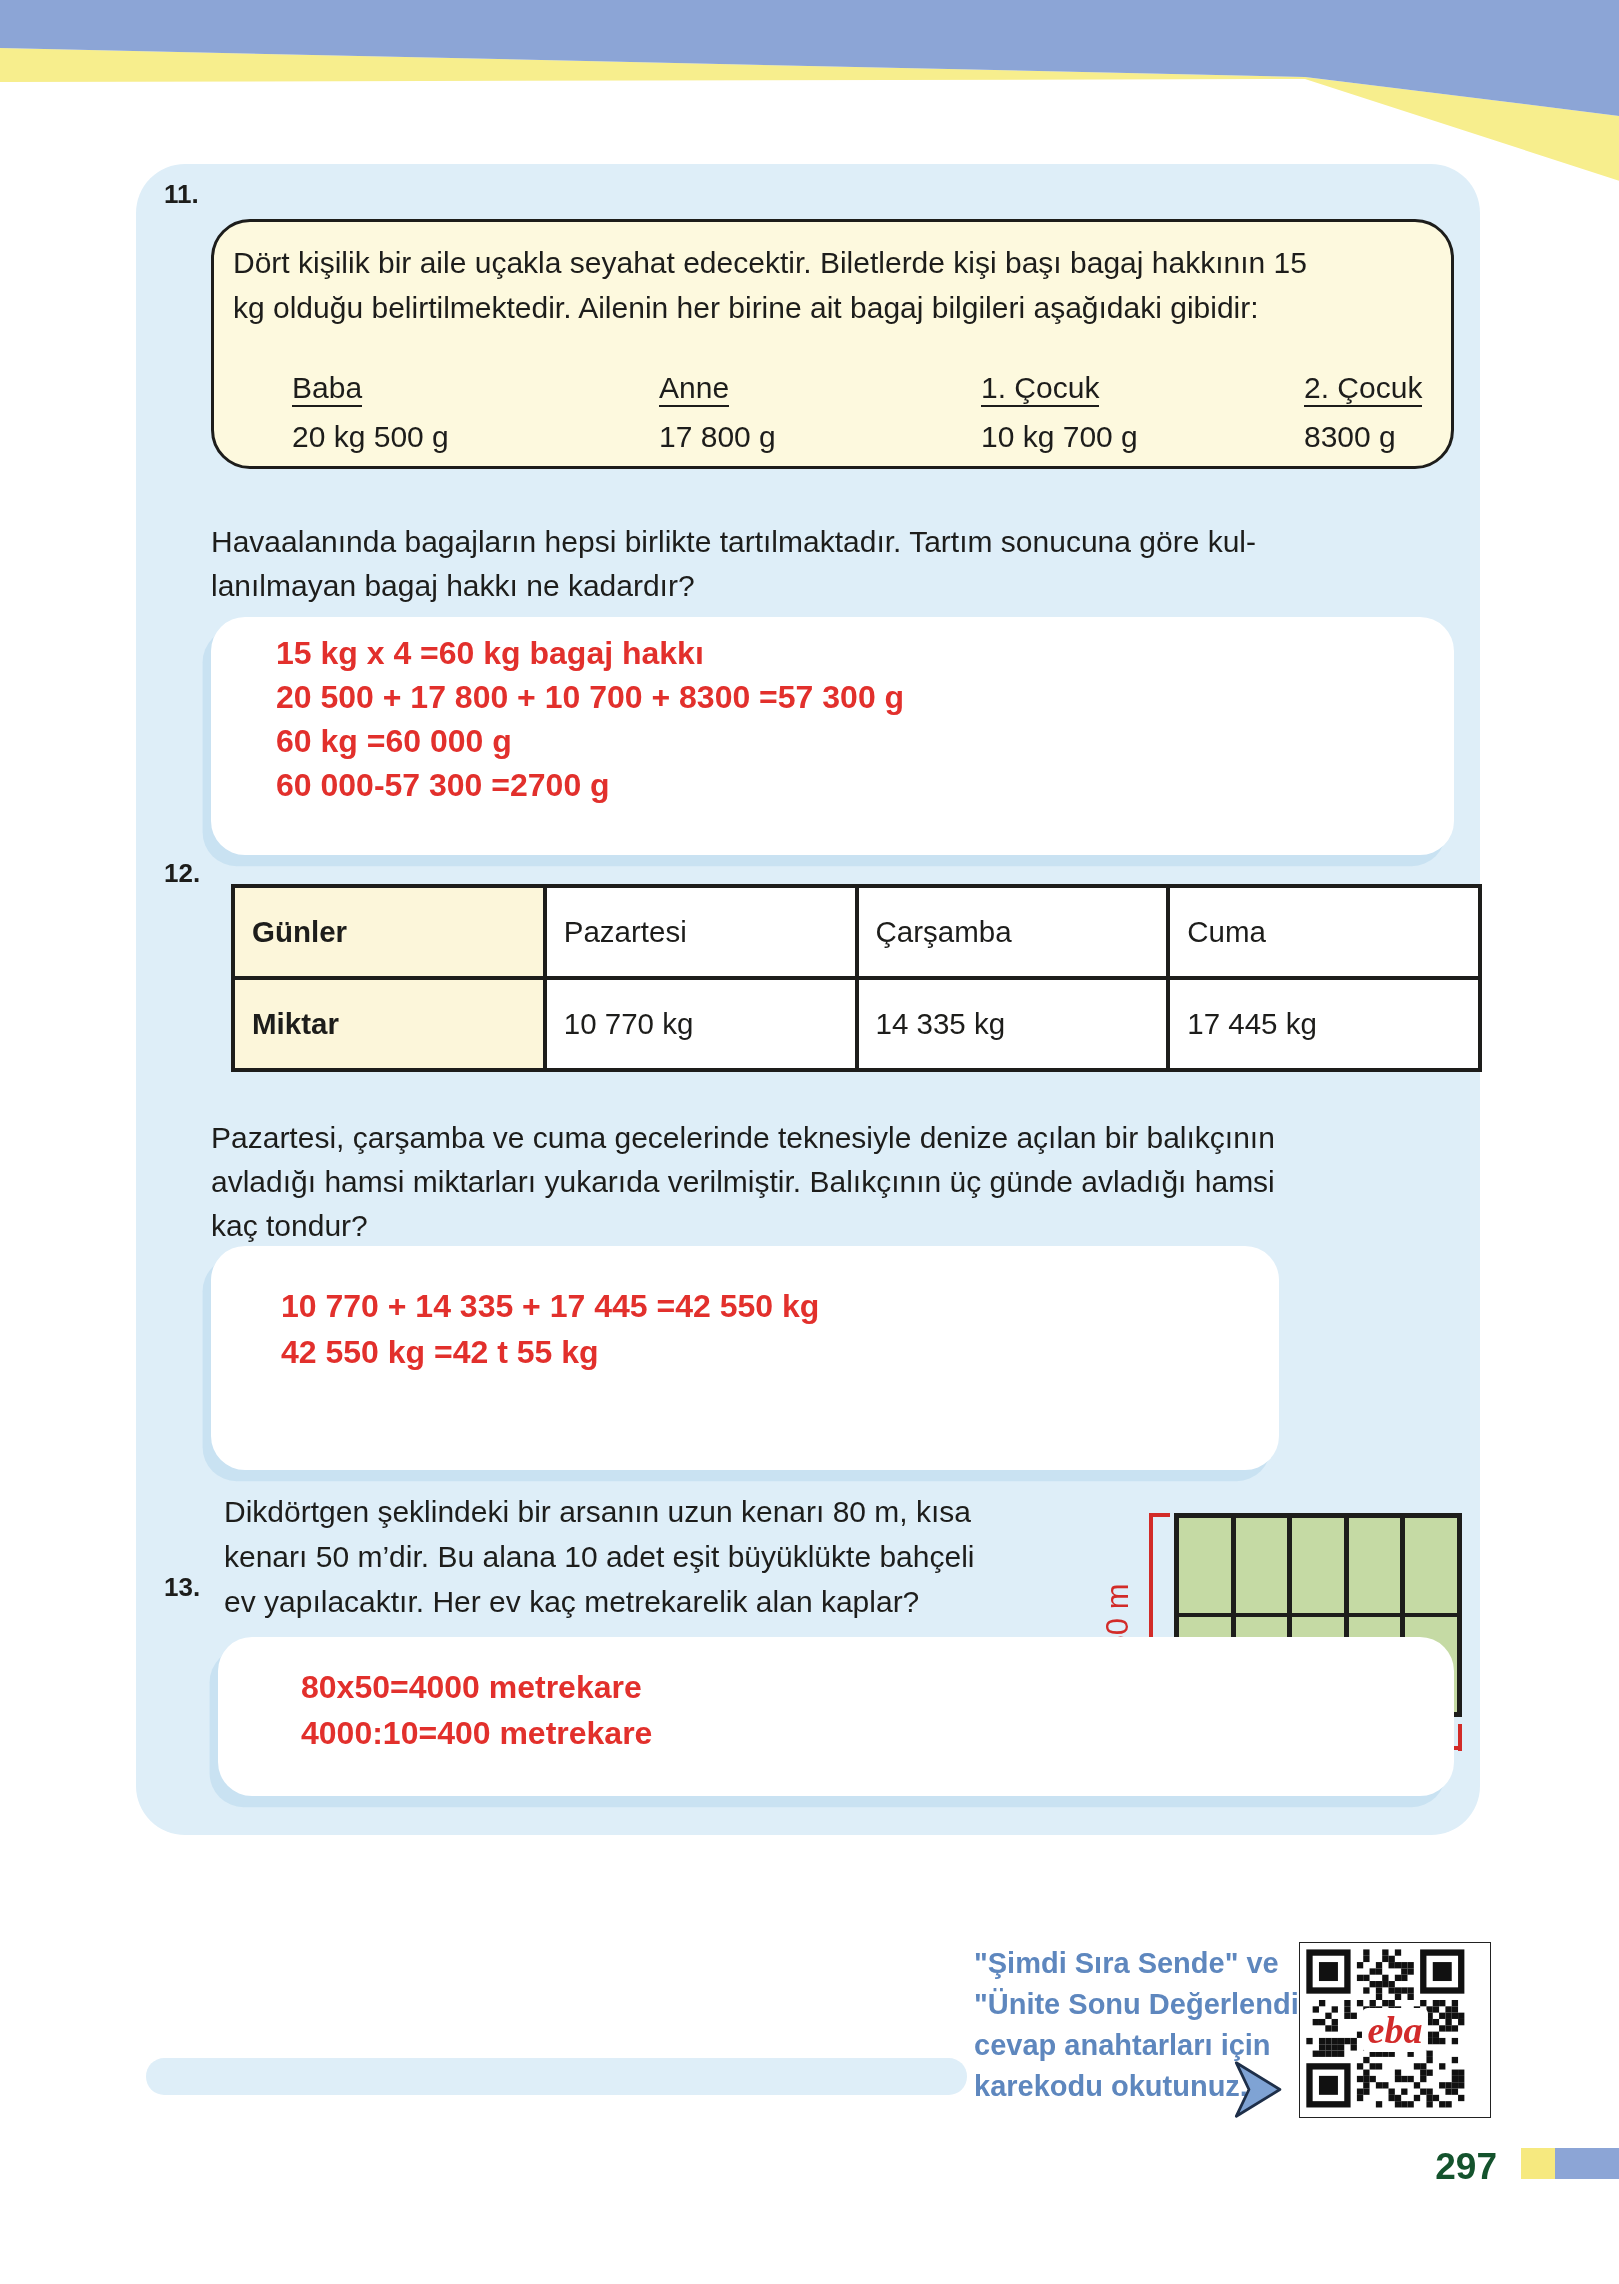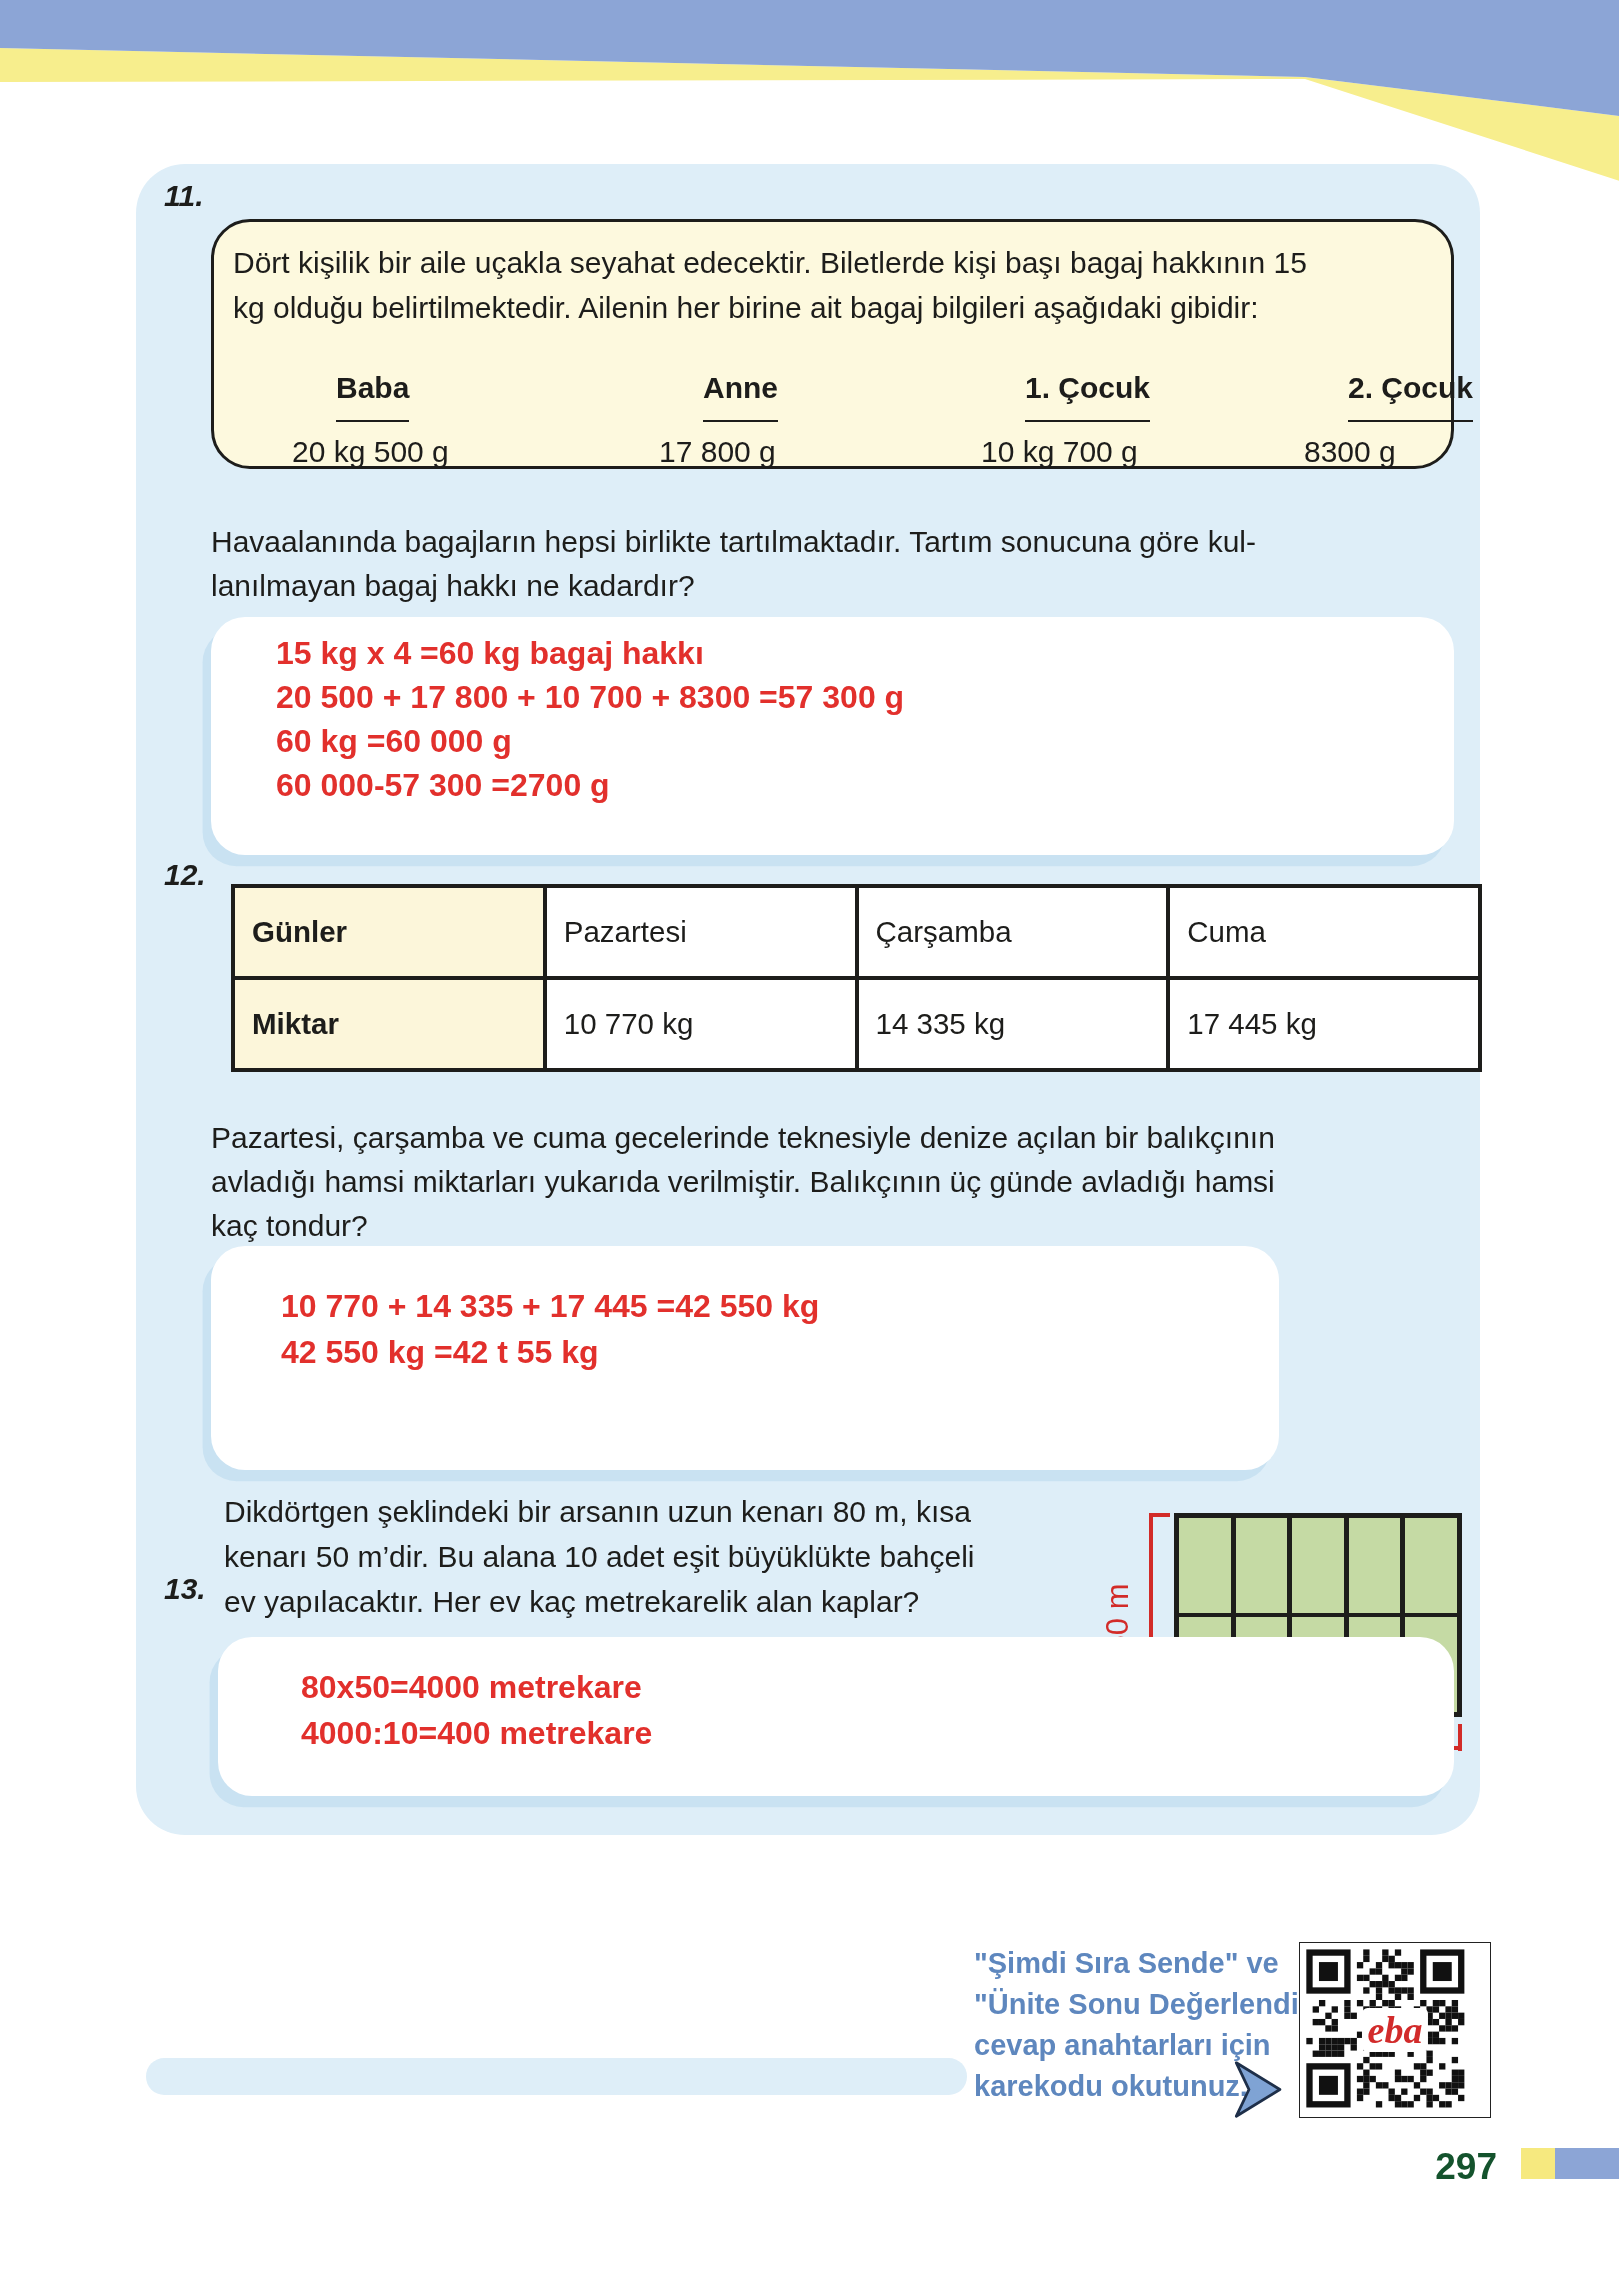--- a/index.html
+++ b/index.html
@@ -10,29 +10,29 @@
   
   .band{position:absolute;left:0;top:0;width:1620px;height:197px;}
   .band-yellow{background:#F7EE8D;
     clip-path:polygon(0px 48px,1305px 77px,1620px 116px,1620px 181px,1305px 79px,0px 82px);}
   .band-blue{background:#8CA5D6;
     clip-path:polygon(0px 0px,1620px 0px,1620px 116px,1305px 77px,0px 48px);}
 
   
   .panel{left:136px;top:164px;width:1344px;height:1671px;background:#DEEEF8;border-radius:49px;}
 
-  .q-label{font-weight:700;font-size:30px;line-height:1;font-style:italic;}
+  .q-label{font-weight:700;font-size:26px;line-height:1;}
 
   .body-lines{font-size:30px;line-height:44px;}
   .cream-box{left:211px;top:219px;width:1243px;height:250px;background:#FDF9DE;
              border:3.5px solid #1d1d1b;border-radius:39px;box-sizing:border-box;}
   .cream-lines{left:233px;top:240px;width:1209px;font-size:30px;line-height:45px;}
 
   .family-col{position:absolute;top:371px;font-size:30px;}
-  .family-name{font-weight:700;display:inline-block;border-bottom:2.8px solid #1d1d1b;padding-bottom:15px;margin-left:44px;}
+  .family-name{font-weight:400;display:inline-block;border-bottom:2.8px solid #1d1d1b;padding-bottom:0;}
   .family-value{margin-top:12.7px;}
 
   .answer-box{background:#ffffff;border-radius:34px;box-shadow:-8.4px 11.2px 0 #C9E2F2;box-sizing:border-box;}
   .red-lines{color:#E2302C;font-weight:700;font-size:32px;}
 
   
   .q-table{border-collapse:collapse;table-layout:fixed;width:1251px;height:188px;}
   .q-table td{border:4.2px solid #1d1d1b;font-size:29.5px;padding-left:17px;vertical-align:middle;background:#ffffff;}
   .q-table td.hdr{background:#FCF6DA;font-weight:700;}
   .q-table{border:4.9px solid #1d1d1b;}

